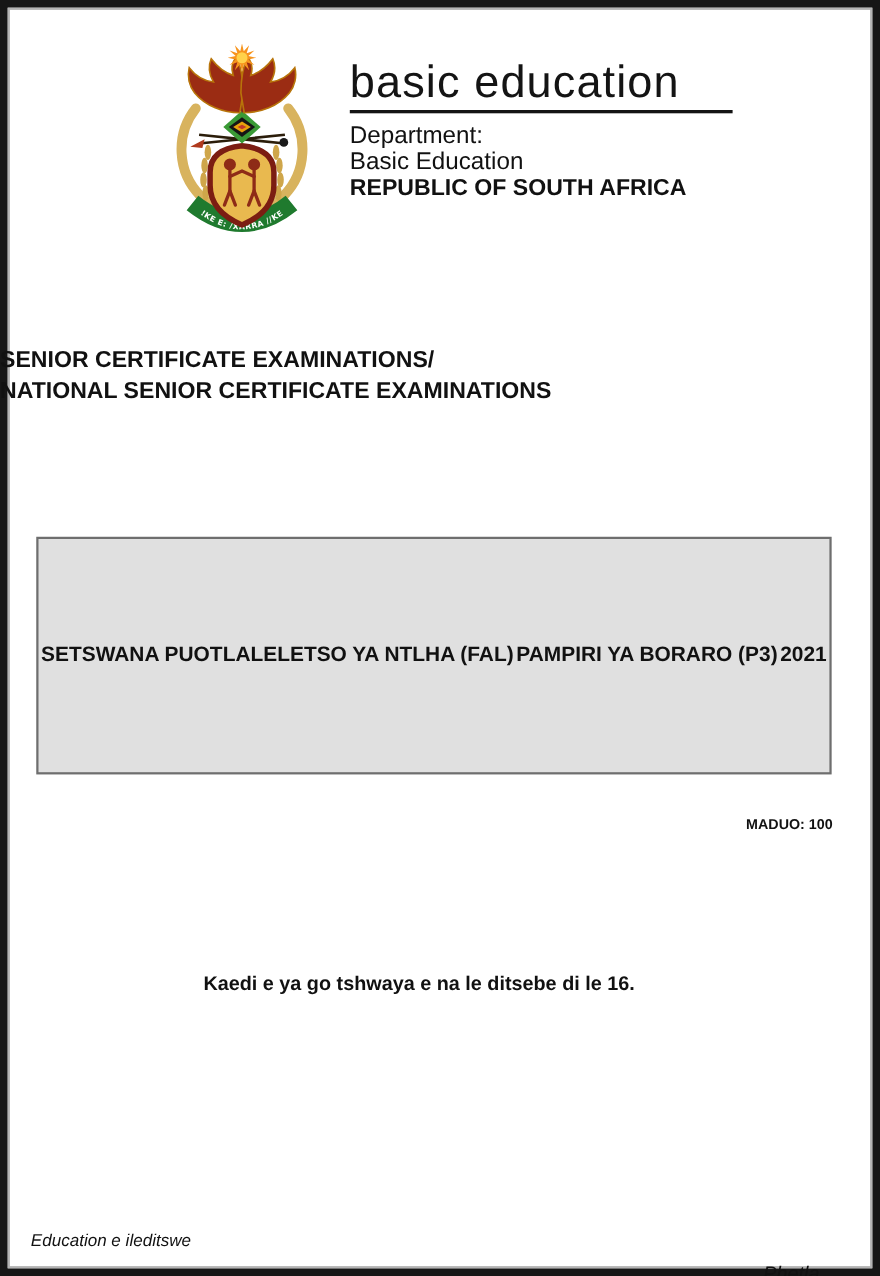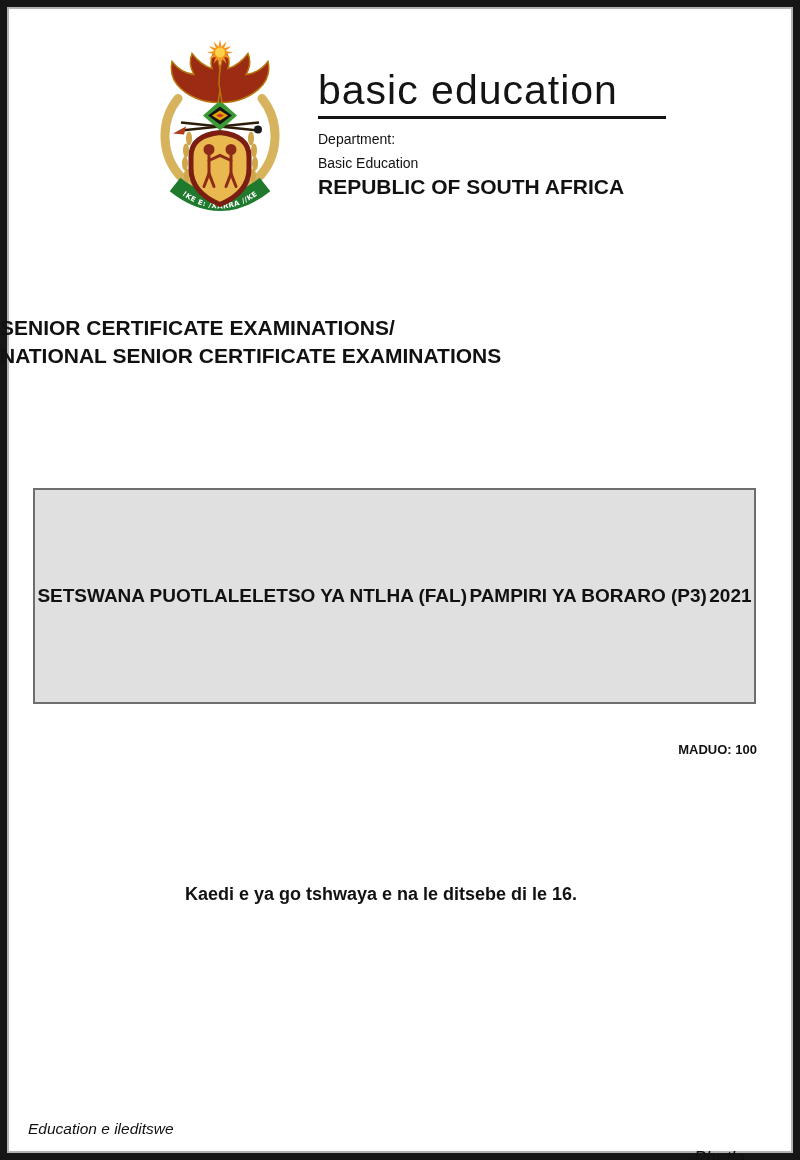--- a/index.html
+++ b/index.html
@@ -21,31 +21,31 @@
     position:absolute; inset:7px;
     border:2px solid #b3b3b3;
     pointer-events:none;
   }
   
   .emblem {
     position:absolute; left:145px; top:36px;
     width:150px; height:186px;
   }
   .logo-text {
-    position:absolute; left:318px; top:68px; width:360px;
+    position:absolute; left:318px; top:52px; width:360px;
   }
   .brand {
     font-size:41px; font-weight:400; letter-spacing:1px;
     color:#141414; line-height:1.1; white-space:nowrap;
   }
   .brand-rule {
     width:348px; border:none; border-top:3px solid #141414;
     margin:3px 0 8px 0;
   }
-  .dept-line { font-size:14px; line-height:24px; }
+  .dept-line { font-size:22px; line-height:24px; }
   .country   { font-size:21px; line-height:24px; font-weight:bold; white-space:nowrap; }
   
   .exam-title {
     position:absolute; left:0; top:314px; width:762px;
     font-weight:bold; font-size:21px; line-height:28px;
     white-space:nowrap;
   }
   
   .subject-box {
     position:absolute; left:33px; top:488px; width:723px; height:216px;

